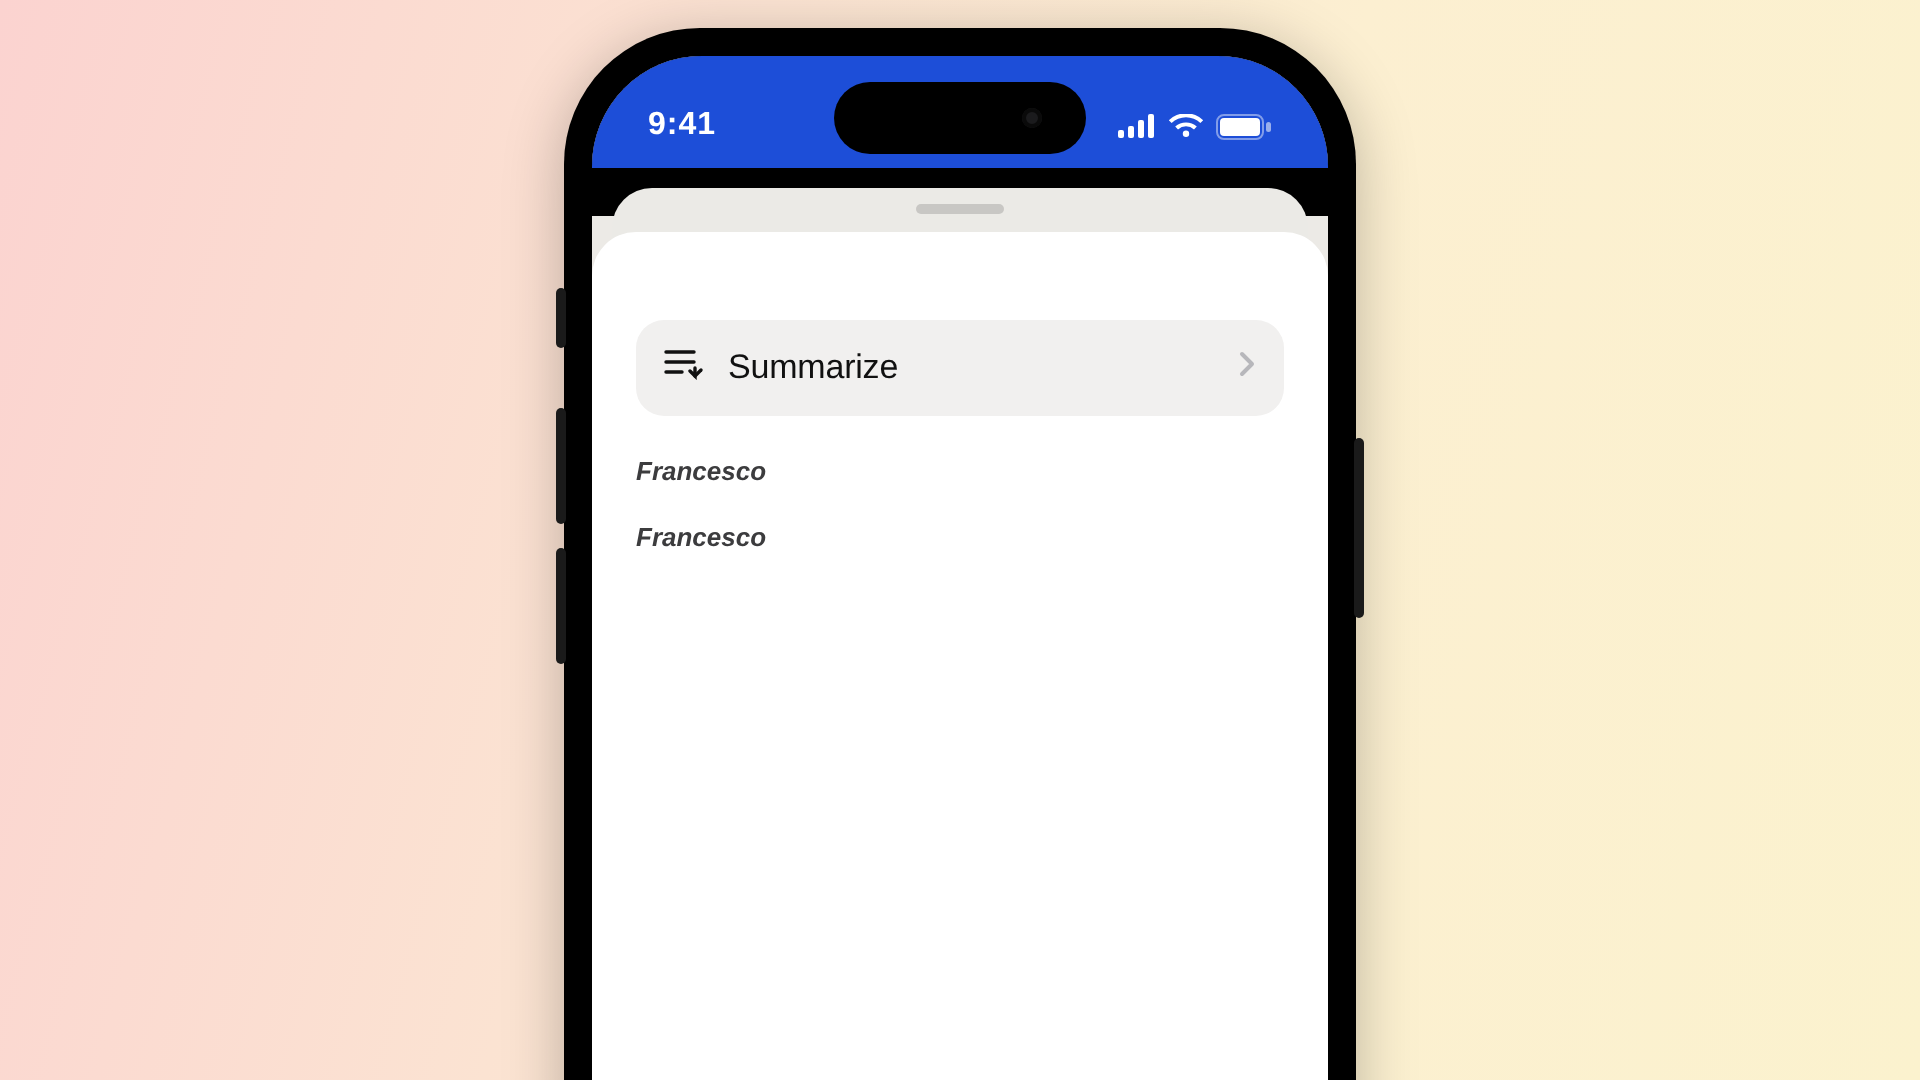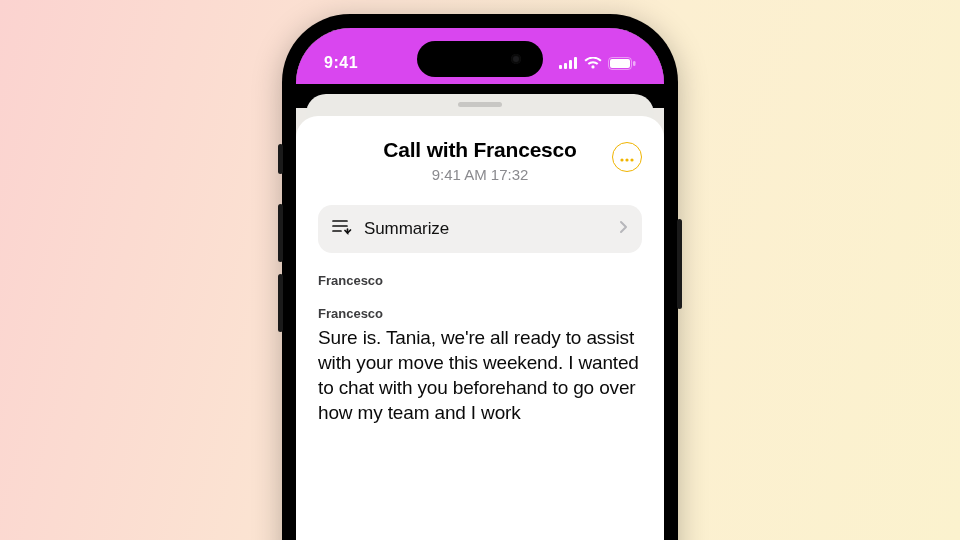--- a/index.html
+++ b/index.html
@@ -55,21 +55,21 @@
   }
   .statusbar {
     position: relative;
     height: 56px;
     display: flex;
     justify-content: space-between;
     align-items: center;
     padding: 14px 28px 0;
     color: #fff;
     z-index: 4;
-    background: #d946ef;
+    background: #1d4ed8;
   }
   .statusbar .time { font-size: 16px; font-weight: 600; letter-spacing: .5px; }
   .indicators { display:flex; align-items:center; gap:6px; }
   .indicators svg { display:block; }
   .under-status {
     position:absolute; top:0; left:0; right:0;
     height: 80px;
     background:#000;
     border-top-left-radius:55px;
     border-top-right-radius:55px;
@@ -118,21 +118,21 @@
     align-items:center;
     padding:0 14px 0 14px;
     gap:12px;
     cursor:pointer;
     color:#111;
     justify-content:center;
   }
   .summarize .label { font-size:17px; font-weight:500; letter-spacing:-.1px; flex:1; }
   .summarize .chev { color:#b7b7bb; }
   .transcript { margin-top:20px; }
-  .msg { margin-bottom:18px; }
+  .msg { margin-bottom:18px;font-style:italic; }
   .msg .speaker { font-size:13px; font-weight:600; color:#3c3c3e; margin-bottom:4px; }
   .msg .text { font-size:19px; line-height:1.32; letter-spacing:-.15px; color:#0a0a0a; }
 </style>
 </head>
 <body>
 
 <div class="phone">
   <div class="side-btn sb-left1"></div>
   <div class="side-btn sb-left2"></div>
   <div class="side-btn sb-left3"></div>
@@ -171,33 +171,20 @@
               <rect x="25" y="4" width="2.5" height="5" rx="1.25" fill="#fff" fill-opacity=".55"></rect>
             </svg>
         </span>
       </div>
     </div>
 
     <div class="sheet-back"></div>
     <div class="grabber"></div>
 
     <div class="sheet">
-      <div class="sheet-header">
-        <div class="sheet-title">Call with Francesco</div>
-        <div class="sheet-sub">9:41 AM  17:32</div>
-        <div class="more-btn">
-          <span>
-            <svg width="14" height="4" viewBox="0 0 14 4" fill="currentColor">
-                <circle cx="2" cy="2" r="1.6"></circle>
-                <circle cx="7" cy="2" r="1.6"></circle>
-                <circle cx="12" cy="2" r="1.6"></circle>
-              </svg>
-          </span>
-        </div>
-      </div>
 
       <div class="summarize">
         <span>
           <svg width="20" height="16" viewBox="0 0 20 16" fill="none" stroke="#111" stroke-width="1.7" stroke-linecap="round">
               <line x1="1" y1="2" x2="15" y2="2"></line>
               <line x1="1" y1="7" x2="15" y2="7"></line>
               <line x1="1" y1="12" x2="9" y2="12"></line>
               <path d="M13 11.5 L15.5 14 L15.5 10" fill="none"></path>
               <path d="M15.5 14 L18.5 11"></path>
             </svg>
@@ -209,19 +196,18 @@
             </svg>
         </span>
       </div>
 
       <div class="transcript">
         <div class="msg">
           <div class="speaker">Francesco</div>
         </div>
         <div class="msg">
           <div class="speaker">Francesco</div>
-          <div class="text">Sure is. Tania, we're all ready to assist with your move this weekend. I wanted to chat with you beforehand to go over how my team and I work</div>
         </div>
       </div>
 
     </div>
   </div>
 </div>
 
 </body></html>

